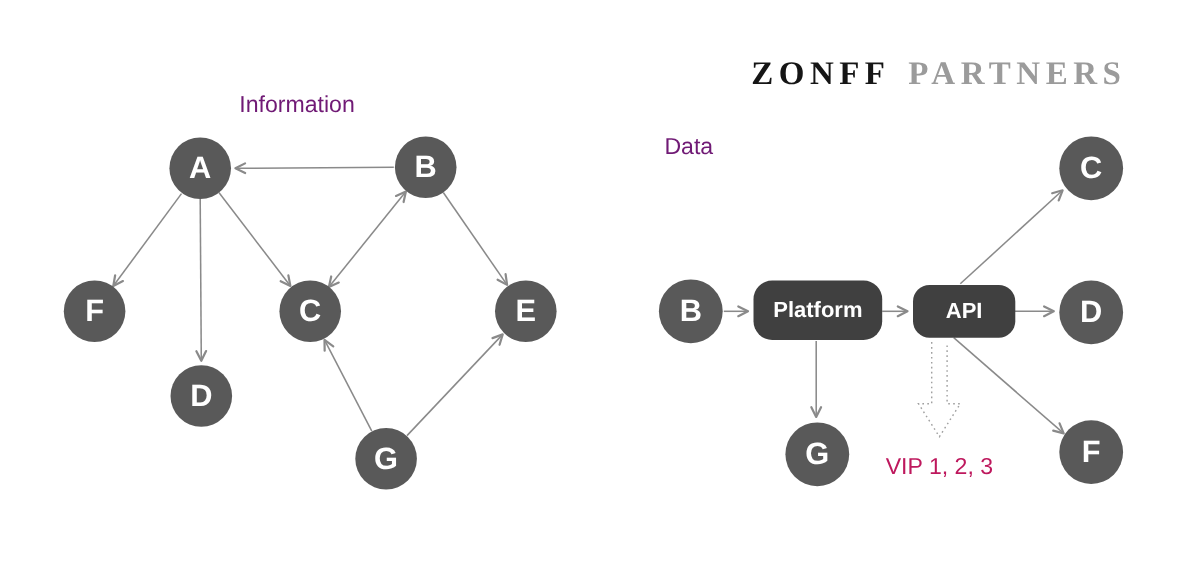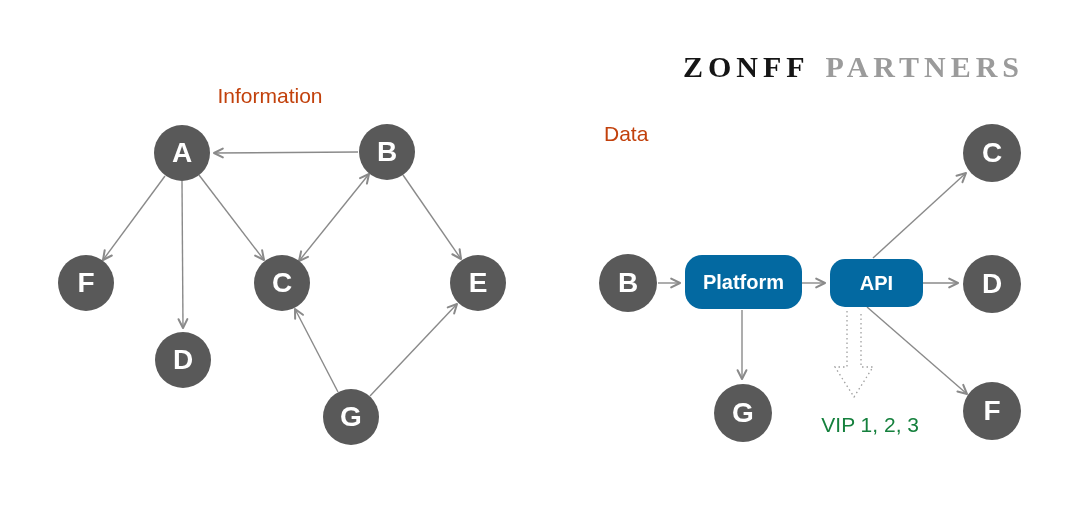--- a/index.html
+++ b/index.html
@@ -8,26 +8,26 @@
     font-family:"Liberation Sans", sans-serif; overflow:hidden;
   }
   svg.edges { position:absolute; left:0; top:0; width:1080px; height:511px; }
   .node {
     position:absolute; width:56px; height:56px; border-radius:50%;
     background:#595959; color:#ffffff; display:flex; align-items:center;
     justify-content:center; font-size:28px; font-weight:700; line-height:1;
   }
   .node.big { width:58px; height:58px; }
   .pillbox {
-    position:absolute; background:#0369a1; color:#ffffff; border-radius:17px;
+    position:absolute; background:#404040; color:#ffffff; border-radius:17px;
     display:flex; align-items:center; justify-content:center;
     font-size:20px; font-weight:700;
   }
-  .diagram-label { position:absolute; color:#c2410c; font-size:21px; }
-  .vip-label { position:absolute; color:#15803d; font-size:21px; text-align:right; }
+  .diagram-label { position:absolute; color:#701a75; font-size:21px; }
+  .vip-label { position:absolute; color:#be185d; font-size:21px; text-align:center; }
   .logo {
     position:absolute; top:50px; right:56px;
     font-family:"Liberation Serif", serif; font-weight:700; font-size:30px;
     letter-spacing:5px; white-space:nowrap;
   }
   .logo .w1 { color:#151515; margin-right:16px; }
   .logo .w2 { color:#9b9b9b; }
 </style>
 </head>
 <body>

